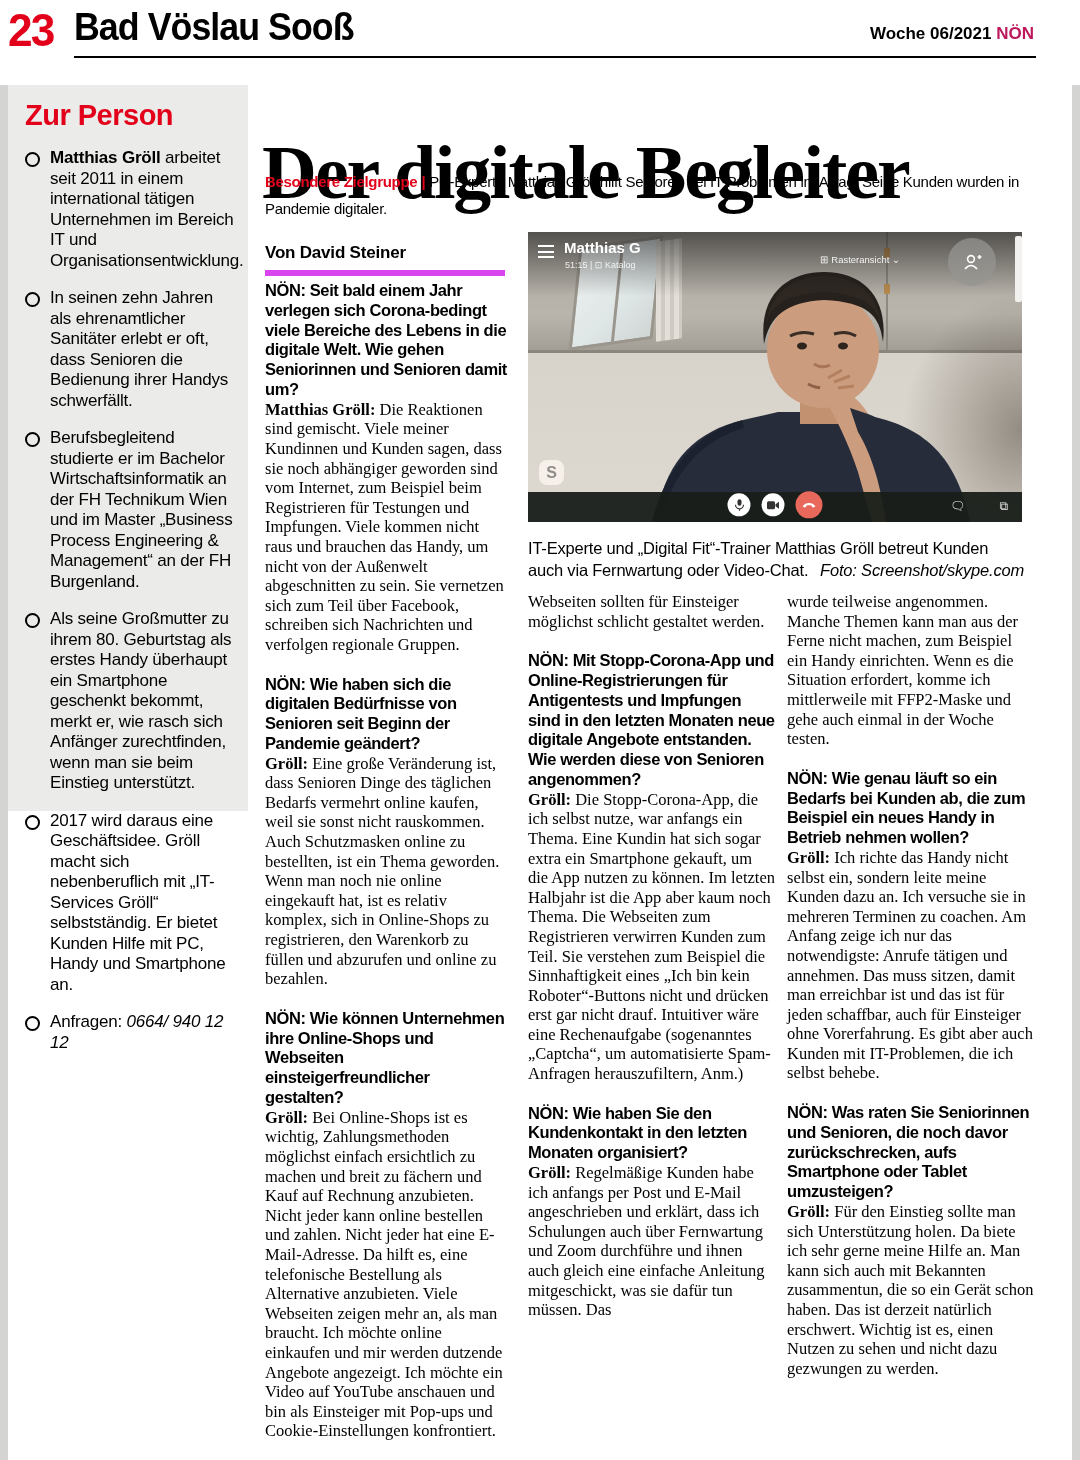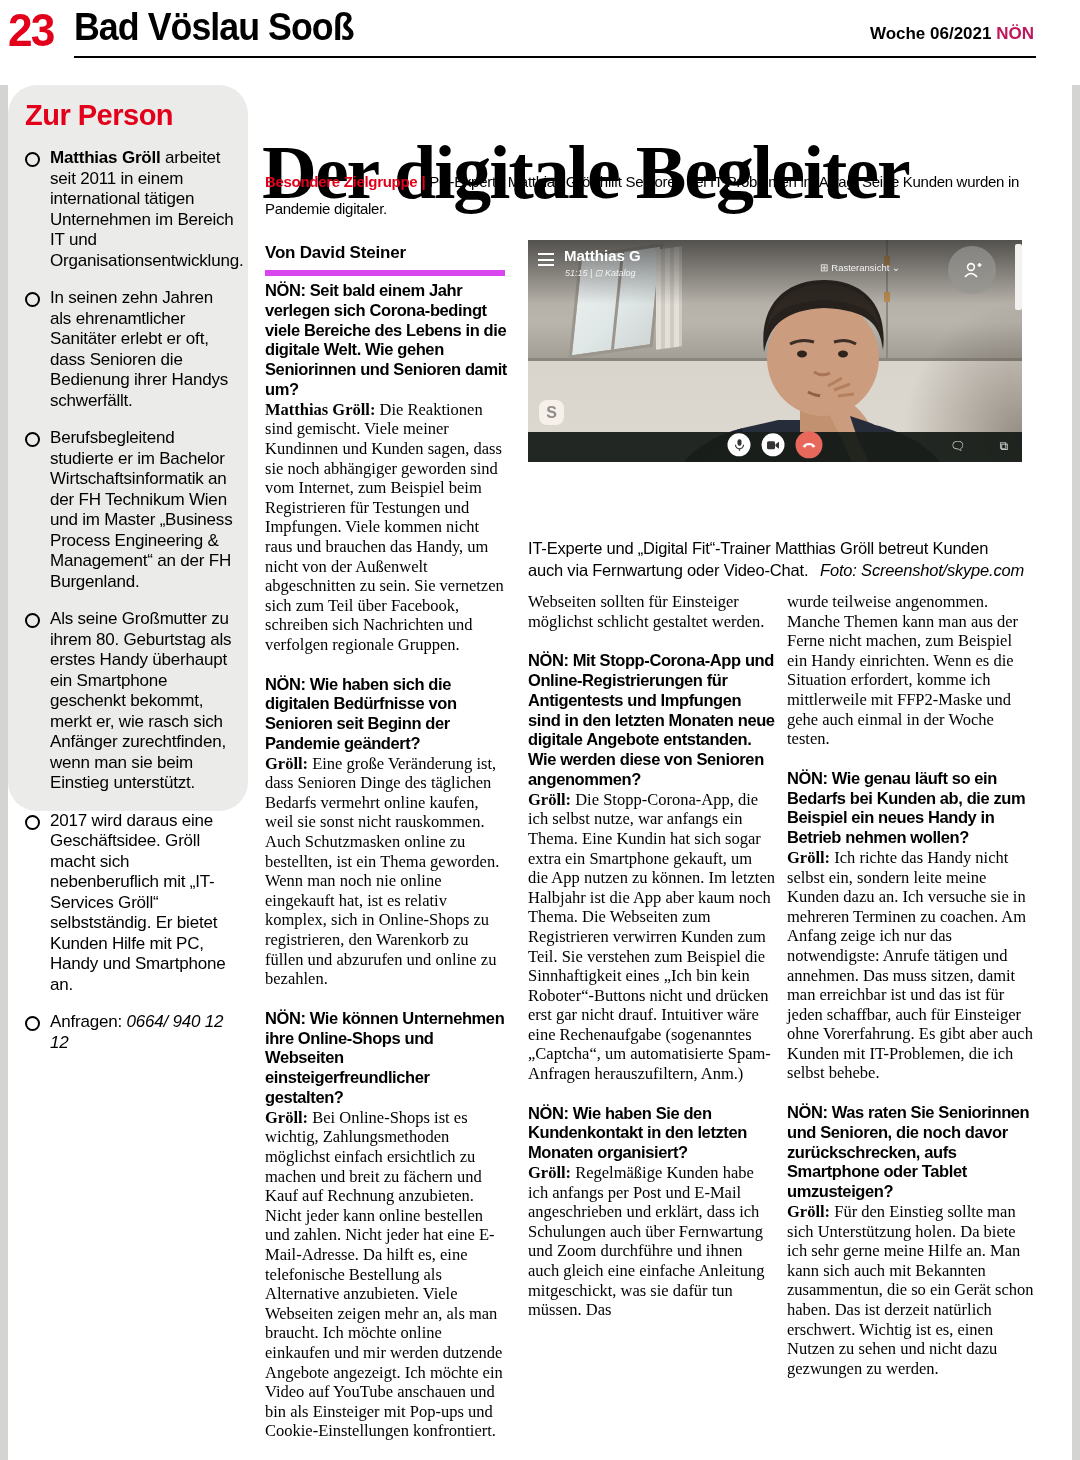--- a/index.html
+++ b/index.html
@@ -9,21 +9,21 @@
   
   .pagenum{position:absolute;left:8px;top:2px;font-size:47px;font-weight:bold;color:#e2001a;
            letter-spacing:-2px;transform:scaleX(.94);transform-origin:left;}
   .section-title{position:absolute;left:74px;top:6px;font-size:38px;font-weight:bold;
            letter-spacing:-1px;transform:scaleX(.94);transform-origin:left;}
   .issue{position:absolute;right:46px;top:24px;font-size:17px;font-weight:bold;}
   .issue .brand{color:#be185d;}
   .head-rule{position:absolute;left:74px;right:44px;top:56px;height:2px;background:#000;}
   
   .sidebar{position:absolute;left:8px;top:85px;width:240px;height:726px;background:#ebebe9;
-           box-sizing:border-box;padding:14px 15px 16px 17px;border-radius:29px;}
+           box-sizing:border-box;padding:14px 15px 16px 17px;}
   .sidebar h2{margin:0 0 16px 0;font-size:29px;color:#e2001a;letter-spacing:-0.5px;}
   .sb-item{display:flex;margin:16px 0 17px 0;font-size:17px;line-height:20.5px;letter-spacing:-0.2px;}
   .sb-bullet{flex:0 0 11px;height:11px;border:2.2px solid #000;border-radius:50%;
              margin:4px 10px 0 0;}
   .sb-item .ital{font-style:italic;}
   
   .headline{position:absolute;left:262px;top:78px;width:790px;font-family:"Liberation Serif",serif;
             font-size:76px;font-weight:bold;letter-spacing:-2px;white-space:nowrap;}
   .kicker{position:absolute;left:265px;top:168px;width:762px;font-size:15px;line-height:27px;
           font-weight:500;letter-spacing:-0.3px;}
@@ -35,42 +35,42 @@
   .col{position:absolute;font-family:"Liberation Serif",serif;font-size:16.5px;line-height:19.6px;}
   #col1{left:265px;top:281px;width:244px;}
   #col2{left:528px;top:592px;width:247px;}
   #col3{left:787px;top:592px;width:247px;}
   .col p{margin:0;}
   .col p.q{font-family:"Liberation Sans",sans-serif;font-weight:bold;font-size:16.5px;
            line-height:19.8px;letter-spacing:-0.4px;margin-top:20px;}
   .col p.q:first-child{margin-top:0;}
   .col .lead{font-weight:bold;}
   
-  .photo{position:absolute;left:528px;top:240px;width:494px;height:222px;overflow:hidden;
+  .photo{position:absolute;left:528px;top:232px;width:494px;height:290px;overflow:hidden;
          background:linear-gradient(180deg,#cac6bf 0%,#d8d3cb 45%,#ded9d0 100%);}
   .mirror{position:absolute;left:0;top:0;width:100%;height:118px;
           background:linear-gradient(180deg,#aaa59d 0%,#b9b5ad 70%,#a39e96 100%);
           border-bottom:3px solid #8a867e;}
   .window{position:absolute;left:46px;top:10px;width:78px;height:96px;transform:skewY(-8deg) skewX(-6deg);
           background:linear-gradient(135deg,#eef1f0 0%,#dfe6e6 60%,#cfd6d4 100%);
           border:3px solid #9a968e;}
   .winbar{position:absolute;left:50%;top:0;bottom:0;width:3px;background:#9a968e;}
   .curtain{position:absolute;left:128px;top:8px;width:26px;height:100px;transform:skewY(-8deg);
            background:repeating-linear-gradient(90deg,#e3dfd8 0 5px,#cfcbc3 5px 9px);}
   .seam{position:absolute;left:358px;top:0;width:2px;height:118px;background:#8d8981;}
   .hinge{position:absolute;width:6px;height:10px;background:#b98c4f;border-radius:1px;left:356px;}
   .shadow-right{position:absolute;right:0;top:60px;width:120px;height:230px;
           background:radial-gradient(ellipse at 100% 60%,rgba(60,50,40,.45),rgba(60,50,40,0) 70%);}
   .person-svg{position:absolute;left:0;top:0;}
   .topbar{position:absolute;left:0;top:0;width:100%;height:64px;
           background:linear-gradient(180deg,rgba(25,25,25,.6),rgba(25,25,25,0));}
   .hamburger{position:absolute;left:10px;top:13px;width:16px;}
   .hamburger div{height:2px;background:#fff;margin:0 0 3.5px 0;}
   .peer-name{position:absolute;left:36px;top:7px;color:#fff;font-weight:bold;font-size:15px;}
-  .call-info{position:absolute;left:37px;top:28px;color:rgba(255,255,255,.85);font-size:9px;font-style:italic;}
+  .call-info{position:absolute;left:37px;top:28px;color:rgba(255,255,255,.85);font-size:9px;}
   .gridview{position:absolute;right:122px;top:22px;color:#f2f2f2;font-size:9.5px;}
   .gridview .g-icon{font-size:10px;margin-right:3px;}
   .addbtn{position:absolute;right:26px;top:6px;width:48px;height:48px;border-radius:50%;
           background:rgba(150,148,144,.75);display:flex;align-items:center;justify-content:center;}
   .sliver{position:absolute;right:0;top:4px;width:7px;height:66px;background:#f2f1ef;border-radius:2px;}
   .bottombar{position:absolute;left:0;bottom:0;width:100%;height:30px;background:rgba(24,29,25,.95);}
   .callbtns{position:absolute;left:50%;top:50%;transform:translate(-50%,-58%);display:flex;gap:11px;align-items:center;}
   .cbtn{width:23px;height:23px;border-radius:50%;background:#fff;display:flex;align-items:center;justify-content:center;}
   .cbtn.red{width:27px;height:27px;background:#e8685c;}
   .bar-right{position:absolute;right:14px;top:7px;display:flex;gap:34px;color:#e8e8e8;font-size:12px;}

